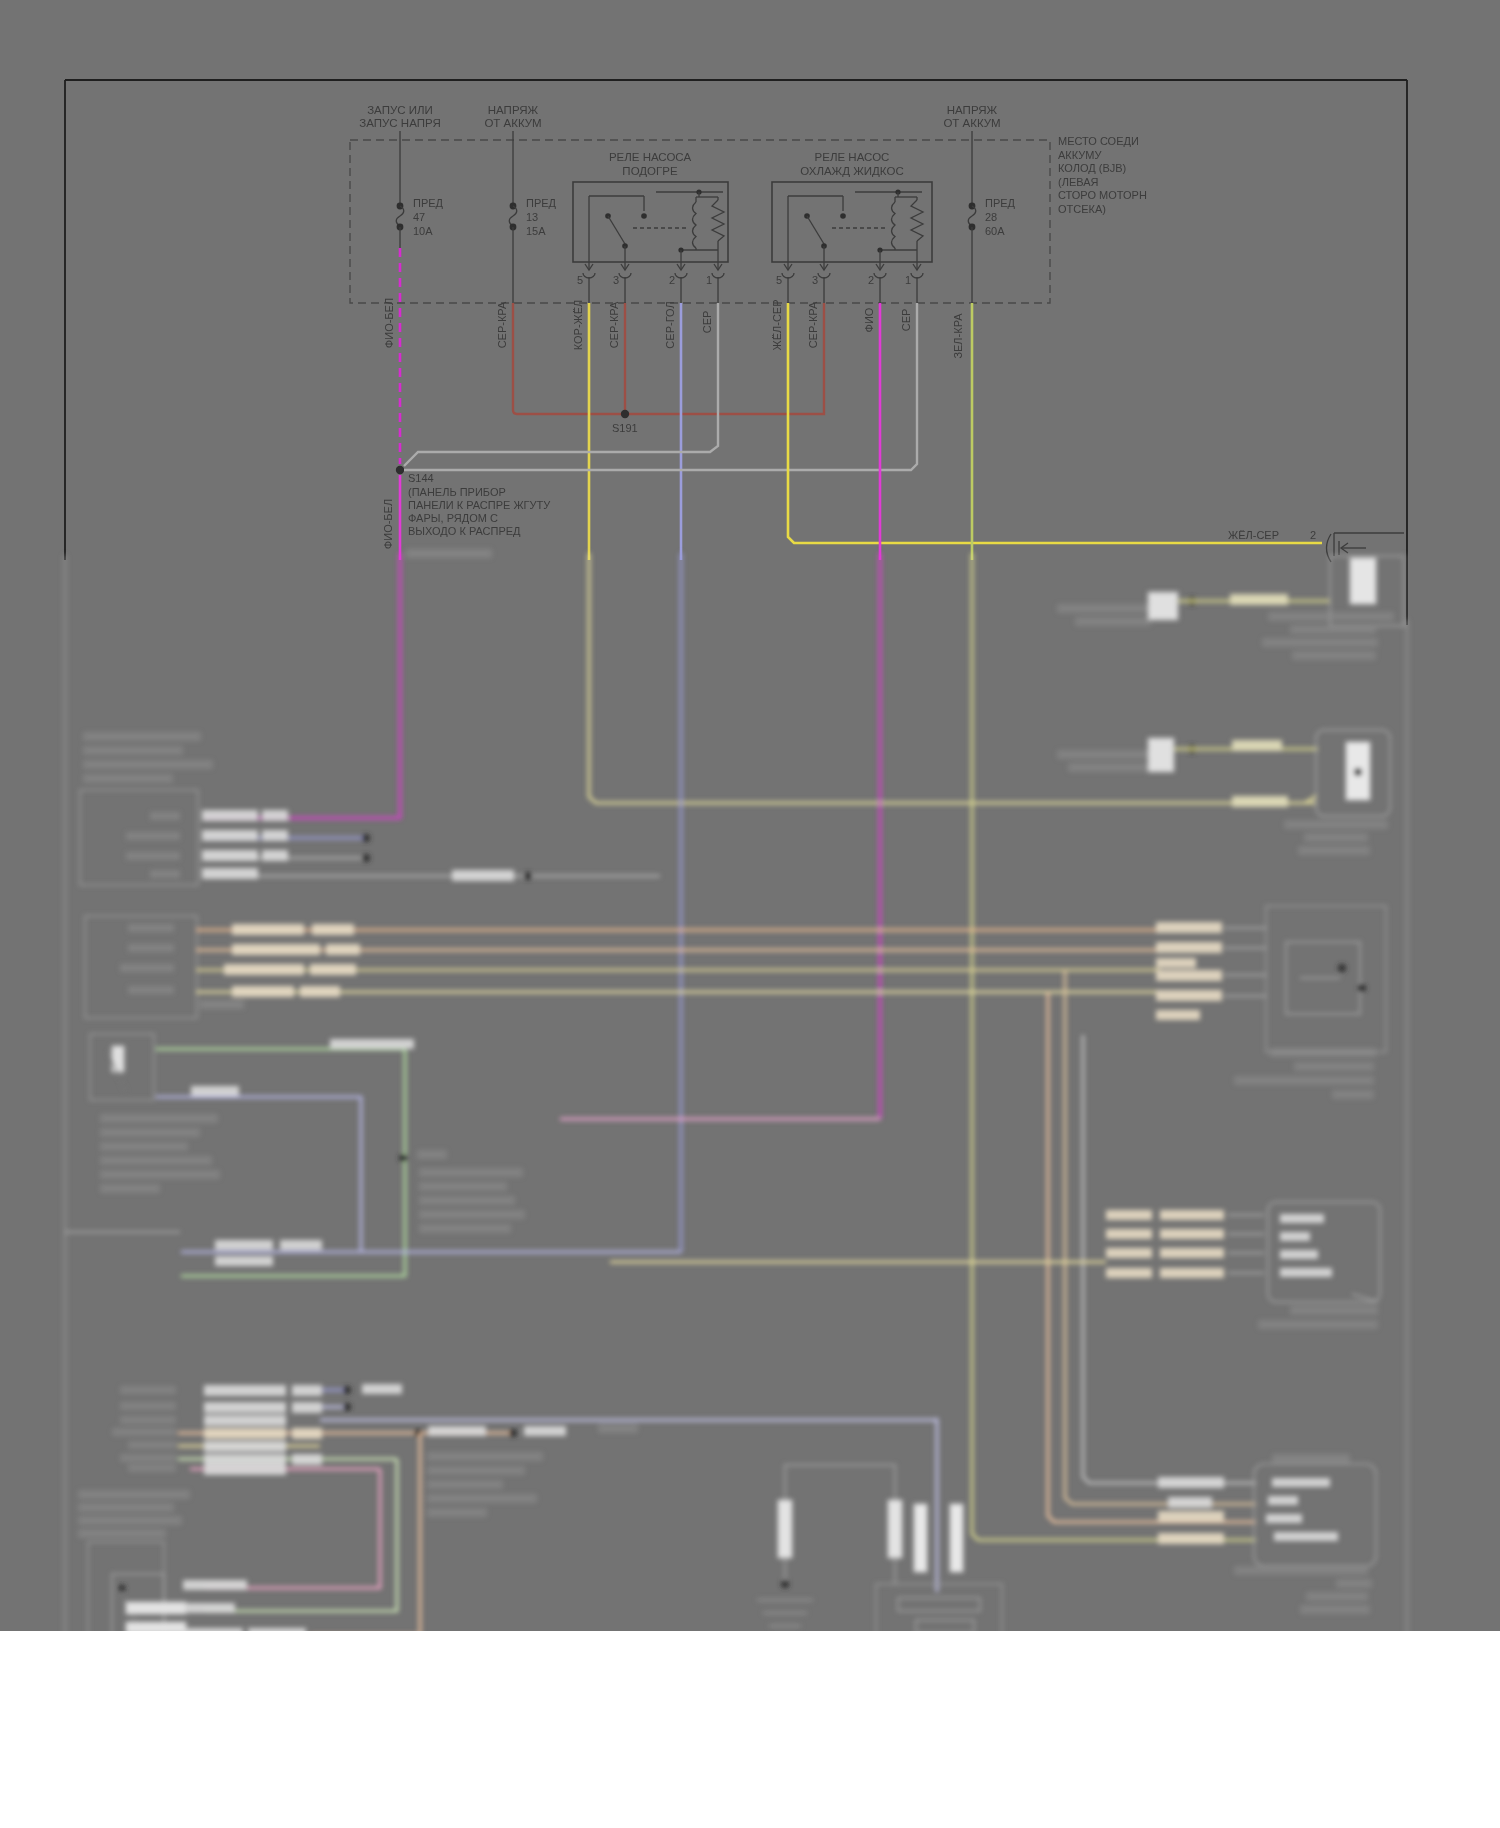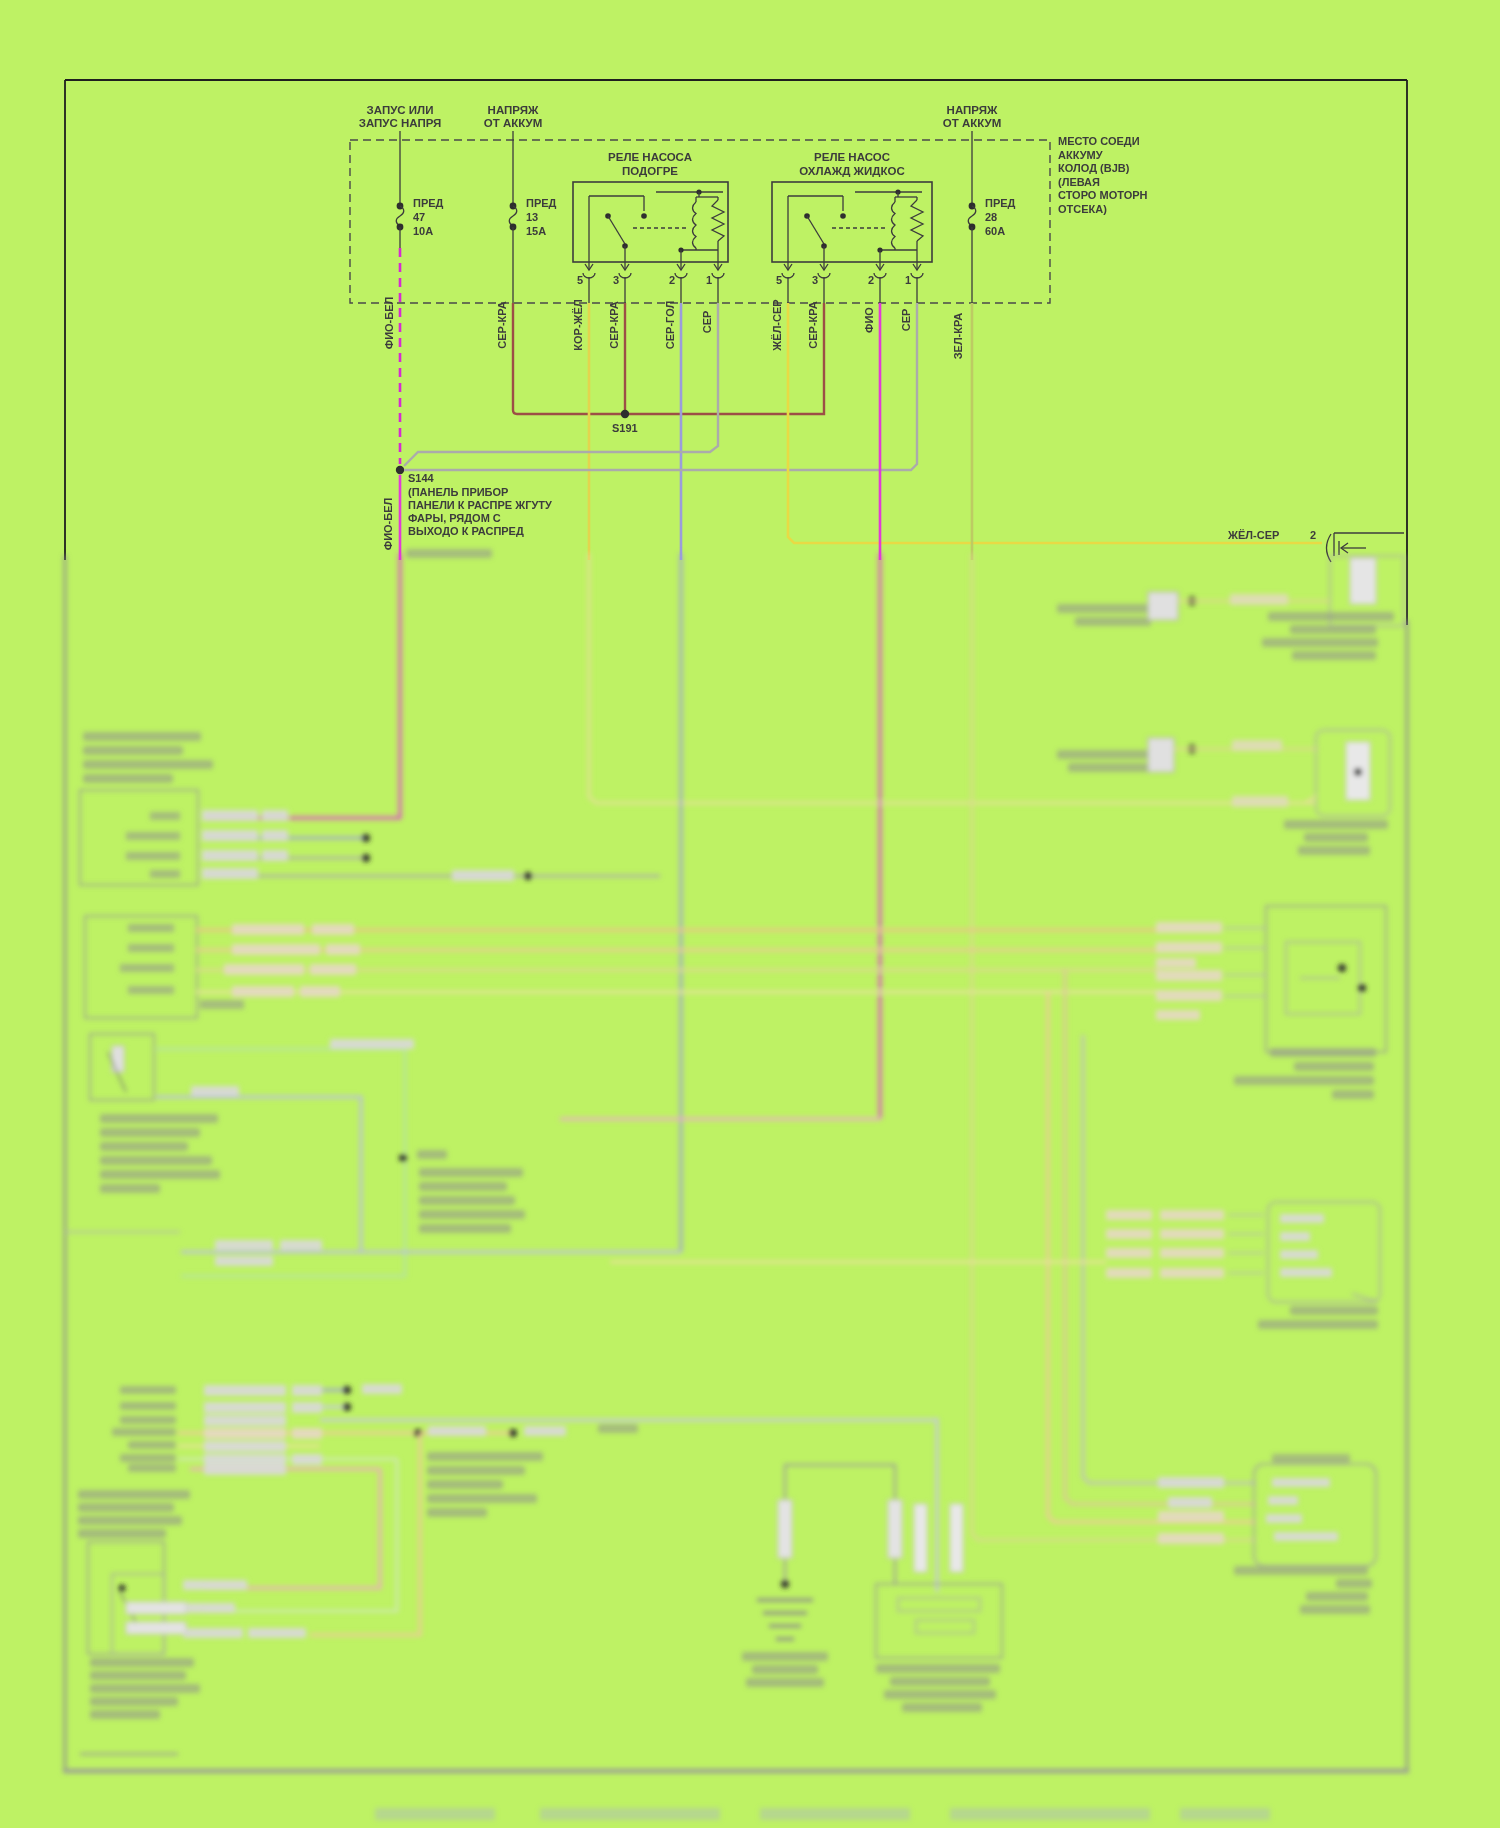--- a/index.html
+++ b/index.html
@@ -1,17 +1,17 @@
 <!DOCTYPE html>
 <html><head>
 <meta charset="utf-8">
 <style>
   html,body{margin:0;padding:0;background:#ffffff;}
-  #stage{position:relative;width:1500px;height:1828px;background:#bef264;overflow:hidden;
-         font-family:"Liberation Sans",sans-serif;font-weight:bold;}
+  #stage{position:relative;width:1500px;height:1631px;background:#737373;overflow:hidden;
+         font-family:"Liberation Sans",sans-serif;}
   svg{position:absolute;left:0;top:0;}
   text{font-family:"Liberation Sans",sans-serif;fill:#3c3c3c;}
   .t11{font-size:11px;}
   .t115{font-size:11.5px;}
   .mid{text-anchor:middle;}
   .end{text-anchor:end;}
   .wire{fill:none;stroke-linecap:butt;}
   .blk{stroke:#3c3c3c;stroke-width:1.3;fill:none;}
   .bx{stroke:#3c3c3c;stroke-width:1.6;fill:none;}
   .dot{fill:#2e2e2e;}

